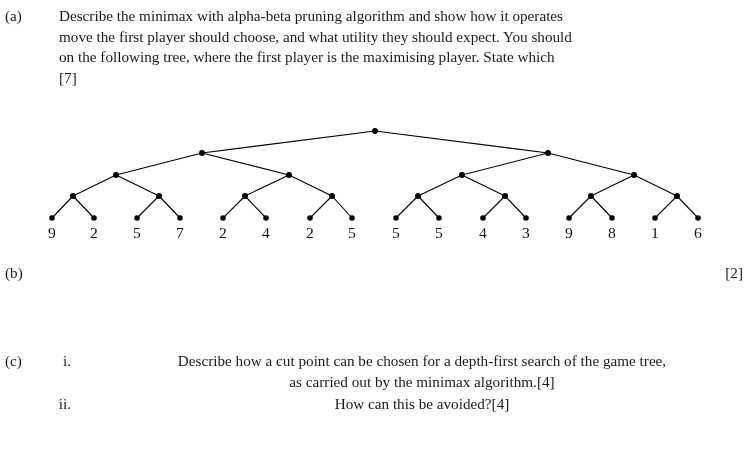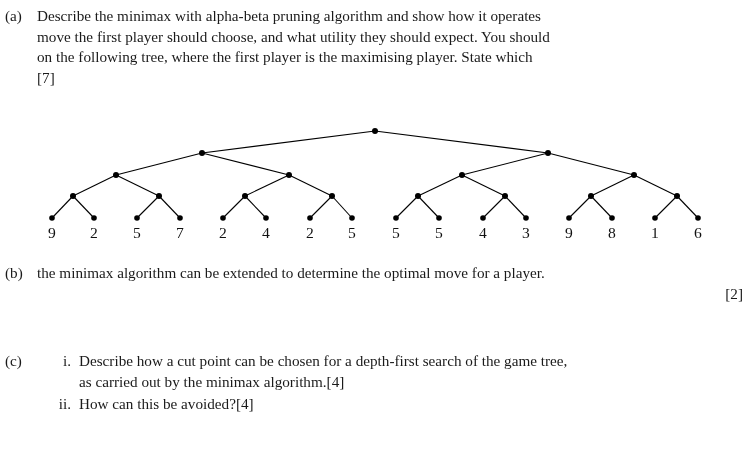--- a/index.html
+++ b/index.html
@@ -41,20 +41,21 @@
     text-justify: inter-word;
     position: relative;
   }
   .qbody .line {
     display: block;
     white-space: nowrap;
   }
   .qbody .line.just {
     display: flex;
     justify-content: space-between;
+    margin-left: 22px;
   }
   .qbody .line.just > span {
     white-space: pre;
   }
   .marksline {
     display: block;
     text-align: right;
   }
 
   
@@ -81,21 +82,21 @@
     font-size: 15.2px;
     line-height: 20.5px;
     white-space: nowrap;
   }
   .subbody {
     flex: 1 1 auto;
     font-size: 15.2px;
     line-height: 20.5px;
   }
   .subbody .line { display: block; white-space: nowrap; }
-  .subbody .line.just { display: flex; justify-content: flex-start; }
+  .subbody .line.just { display: flex; justify-content: center; }
   .subbody .line.just > span { white-space: pre; }
 
   
   #tree-figure {
     position: absolute;
     left: 0;
     top: 118px;
     width: 748px;
     height: 135px;
   }
@@ -228,23 +229,20 @@
         <div class="leaf-label" style="left: 569px;">9</div>
         <div class="leaf-label" style="left: 612px;">8</div>
         <div class="leaf-label" style="left: 655px;">1</div>
         <div class="leaf-label" style="left: 698px;">6</div>
       </div>
   </div>
 
   <div class="qblock" id="block-b">
     <div class="qlabel">(b)</div>
     <div class="qbody">
-      <span class="line just">
-        <span>the minimax algorithm can be extended to determine the optimal move for a player.</span>
-      </span>
       <span class="marksline">[2]</span>
     </div>
   </div>
 
   <div class="qblock" id="block-c">
     <div class="qlabel">(c)</div>
     <div class="qbody">
 
       <div class="subitem">
         <div class="sublabel">i.</div>

